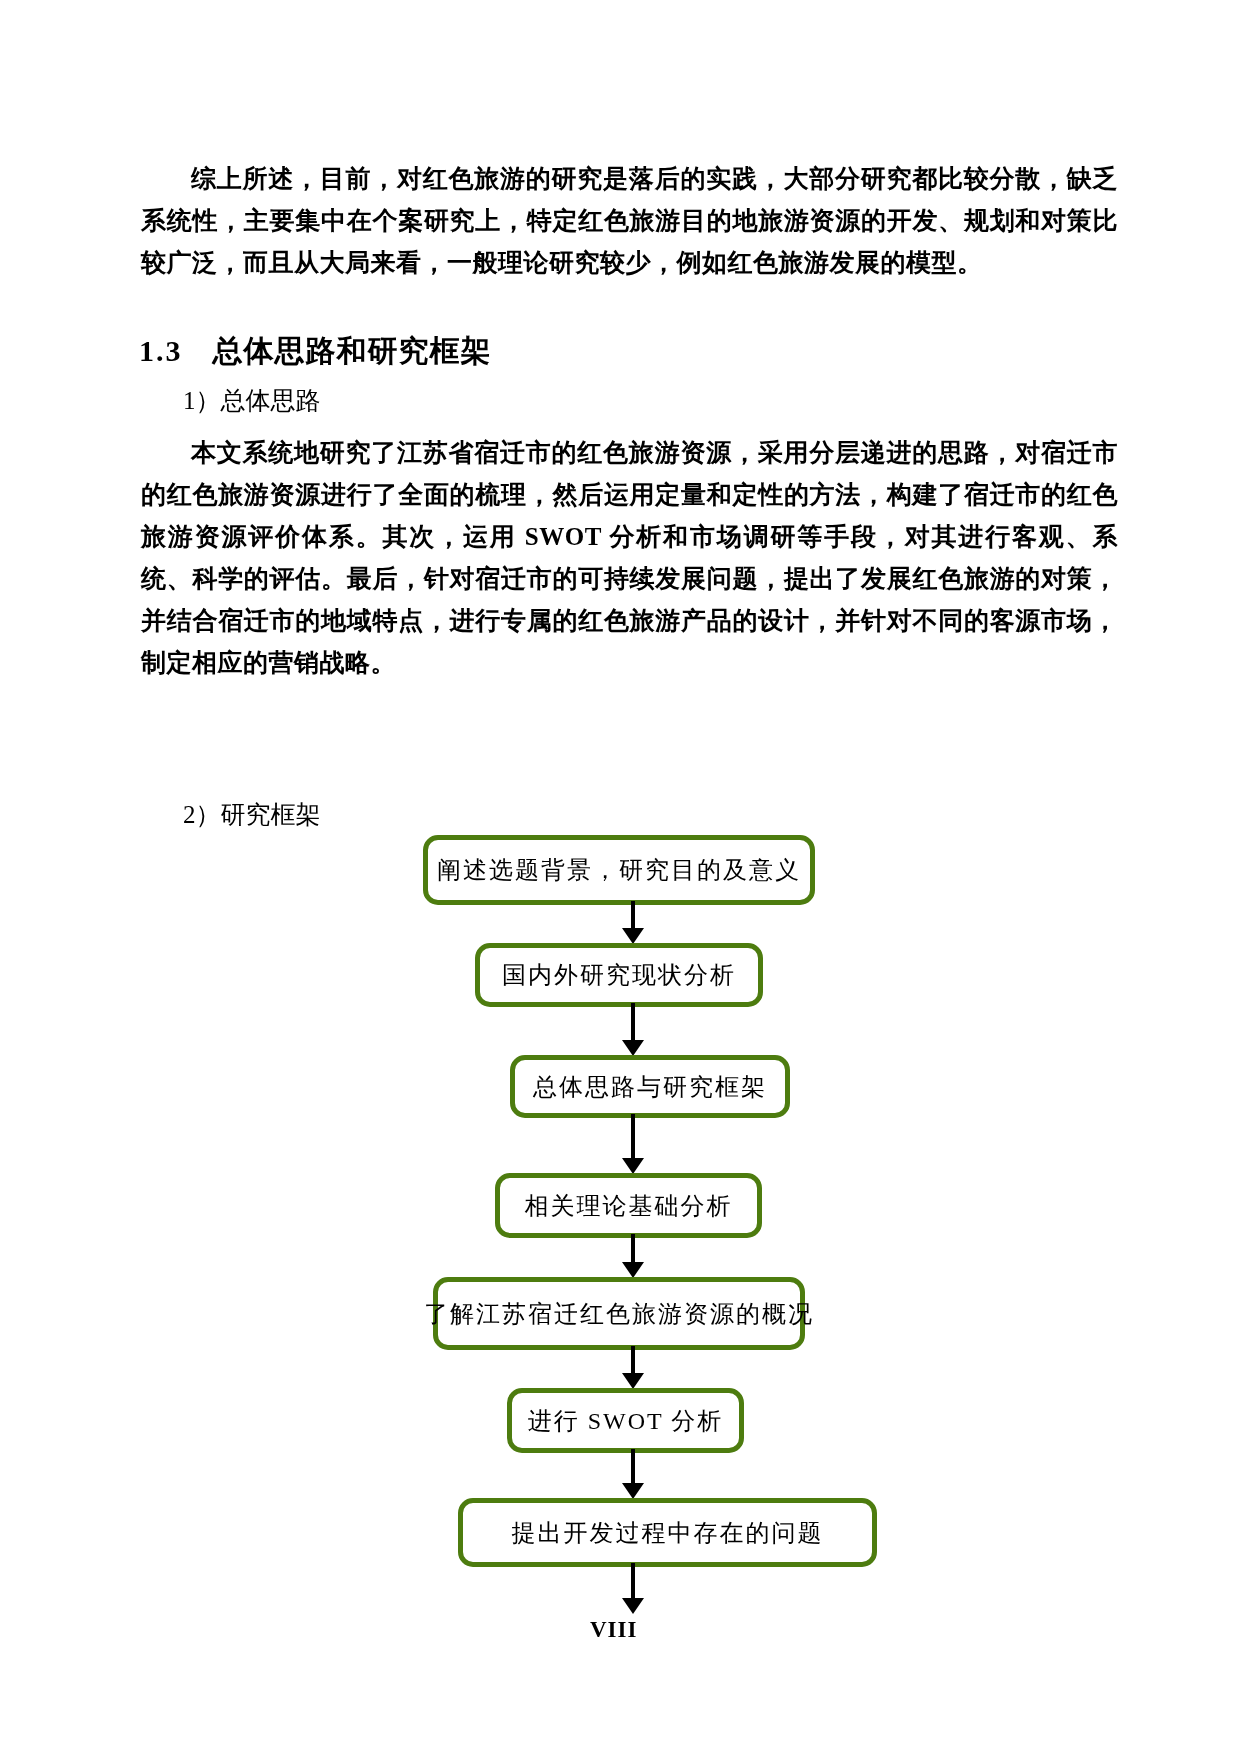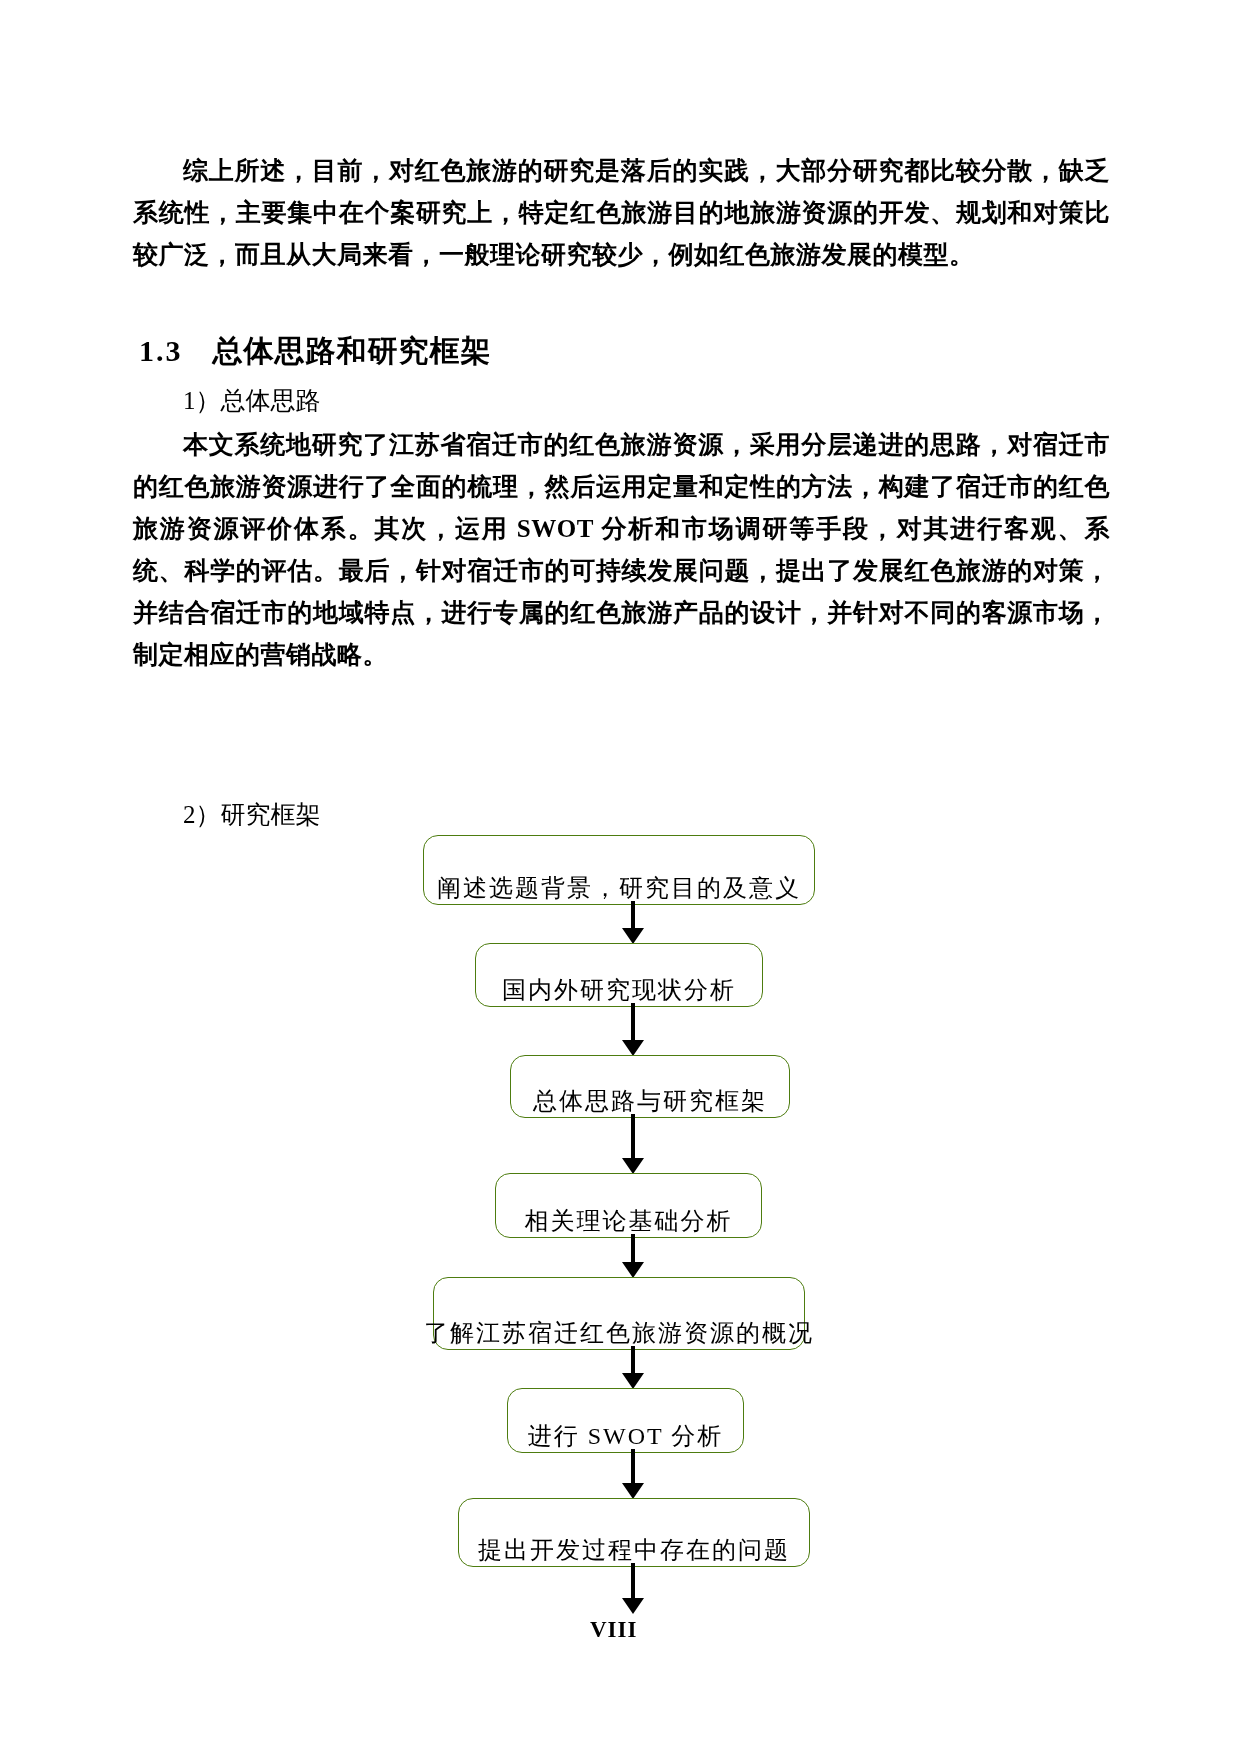--- a/index.html
+++ b/index.html
@@ -7,21 +7,21 @@
     position:relative;
     width:1240px;height:1754px;
     background:#ffffff;
     font-family:"Liberation Serif","DejaVu Serif",serif;
     color:#000;
     overflow:hidden;
   }
   .para{
     position:absolute;
     left:133px;width:977px;
-    margin:0;
+    margin:8px;
     font-size:25px;line-height:42px;
     text-align:justify;
     text-indent:2em;
     letter-spacing:0.5px;
   }
   .para.bold{font-weight:700;}
   .heading{
     position:absolute;
     left:133px;margin:6px;
     font-size:30px;font-weight:700;
@@ -31,24 +31,24 @@
   .heading .num{margin-right:30px;letter-spacing:2px;}
   .list-item{
     position:absolute;
     left:181px;margin:2px;
     font-size:25px;line-height:34px;
     white-space:nowrap;
   }
   .fc-box{
     position:absolute;
     box-sizing:border-box;
-    border:1px solid #4d7c0f;
+    border:5px solid #4d7c0f;
     border-radius:15px;
     background:#fff;
-    display:flex;align-items:flex-end;justify-content:center;
+    display:flex;align-items:center;justify-content:center;
     font-size:24px;
     letter-spacing:2px;
     white-space:nowrap;
   }
   .fc-arrow{position:absolute;width:22px;}
   .fc-arrow .shaft{
     position:absolute;left:9px;top:-3px;bottom:13px;width:4px;background:#000;
   }
   .fc-arrow .head{
     position:absolute;left:0;bottom:0;width:0;height:0;
@@ -131,21 +131,21 @@
 
     <div class="fc-box" style="left:507px;top:1388px;width:237px;height:65px">
       <span>进行 SWOT 分析</span>
     </div>
 
     <div class="fc-arrow" style="left:622px;top:1452px;height:47px">
       <span class="shaft"></span>
       <span class="head"></span>
     </div>
 
-    <div class="fc-box" style="left:458px;top:1498px;width:352px;height:69px">
+    <div class="fc-box" style="left:458px;top:1498px;width:419px;height:69px">
       <span>提出开发过程中存在的问题</span>
     </div>
 
     <div class="fc-arrow" style="left:622px;top:1566px;height:48px">
       <span class="shaft"></span>
       <span class="head"></span>
     </div>
 
   </div>
 

